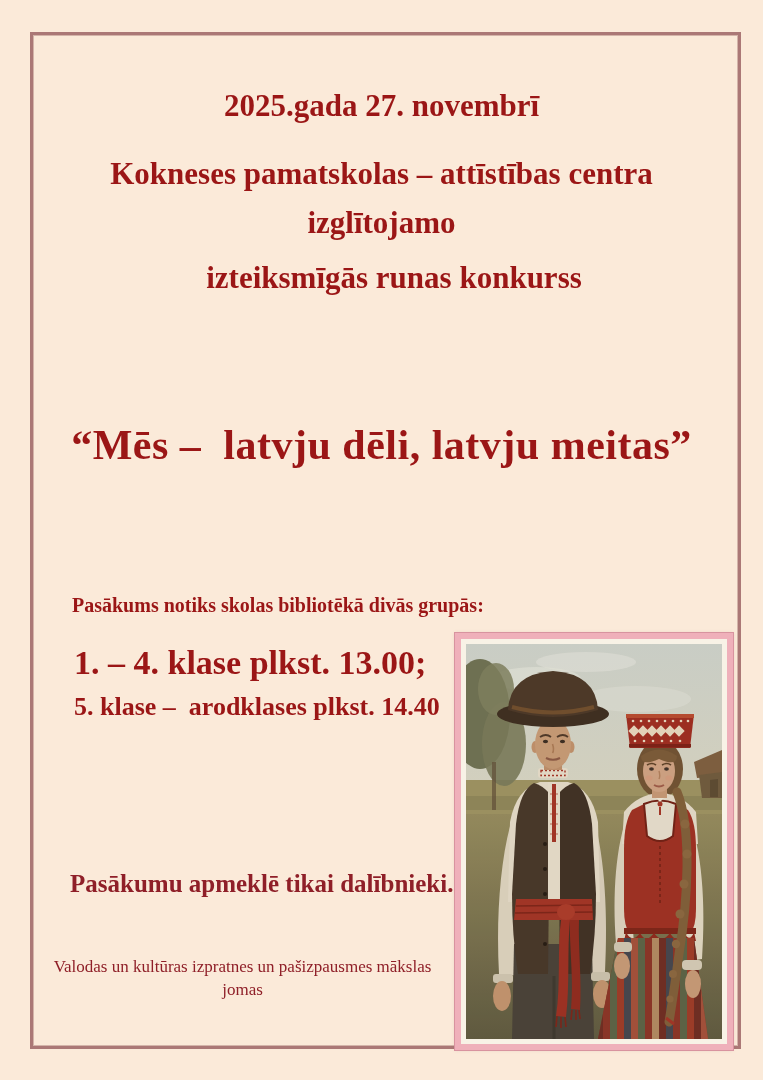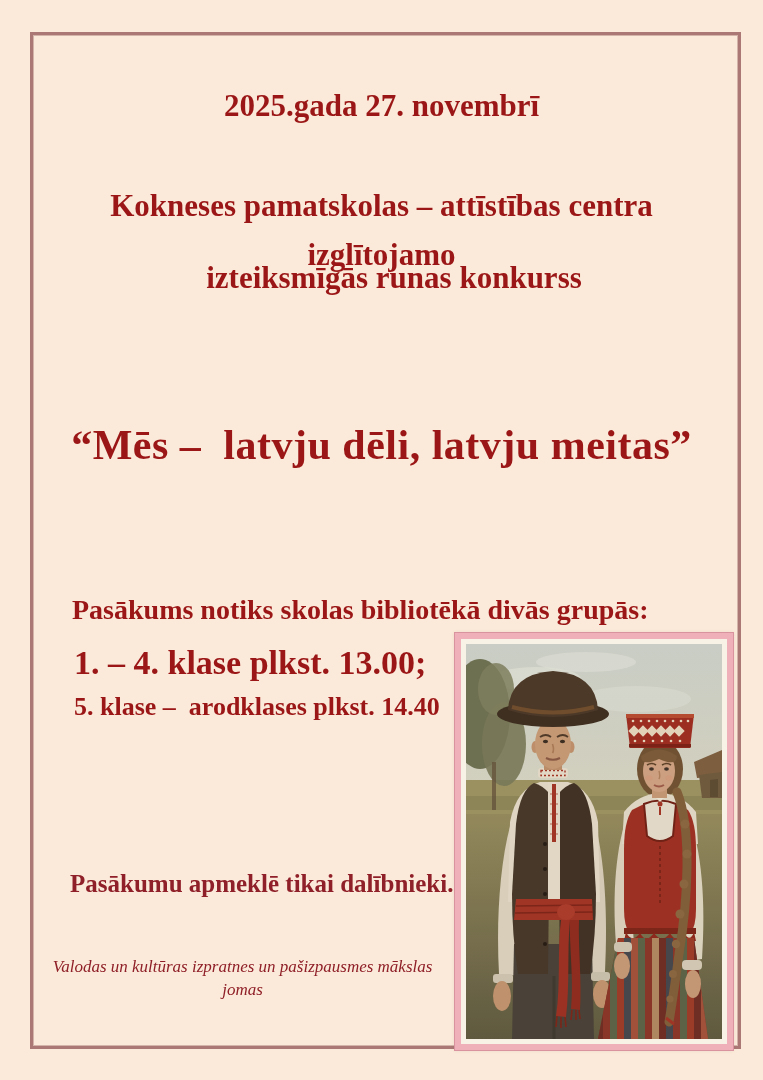--- a/index.html
+++ b/index.html
@@ -11,28 +11,28 @@
   }
   .border-frame{
     position:absolute;left:30px;top:32px;width:705px;height:1011px;
     border:3px solid var(--border,#ab7876);
     box-shadow:inset 0 0 0 1px rgba(140,80,80,.35);
     pointer-events:none;
   }
   .abs{position:absolute;}
   .center{left:0;right:0;text-align:center;}
   .date-line{top:88px;font-size:31px;font-weight:bold;}
-  .org-line{top:150px;left:40px;right:40px;text-align:center;font-size:31px;font-weight:bold;line-height:1.58;margin-top:32px;}
+  .org-line{top:150px;left:40px;right:40px;text-align:center;font-size:31px;font-weight:bold;line-height:1.58;}
   .event-line{top:260px;font-size:31px;font-weight:bold;padding-left:25px;}
   .quote{top:390px;left:20px;right:20px;text-align:center;font-size:42px;font-weight:bold;white-space:pre-wrap;letter-spacing:.5px;margin-top:31px;}
-  .info-heading{top:594px;left:72px;font-size:28px;font-weight:bold;}
+  .info-heading{top:594px;left:72px;font-size:20px;font-weight:bold;}
   .item1{top:644px;left:74px;font-size:34px;font-weight:bold;white-space:pre-wrap;}
   .item2{top:692px;left:74px;font-size:26px;font-weight:bold;white-space:pre-wrap;text-align:center;}
   .note{top:870px;left:70px;font-size:25px;font-weight:bold;color:var(--body-text,#8f1f28);}
-  .footer{top:955px;left:35px;width:415px;text-align:center;font-size:17px;line-height:1.38;color:var(--body-text,#8f1f28);font-style:italic;}
+  .footer{top:955px;left:35px;width:415px;text-align:center;font-size:17px;line-height:1.38;color:var(--body-text,#8f1f28);}
   figure.painting{
     margin:0;position:absolute;left:455px;top:633px;width:278px;height:417px;
     box-sizing:border-box;border:6px solid var(--frame,#efb0ba);
     outline:1px solid #d8939f;
     background:var(--frame-mat,#f8f2e6);
     padding:5px;
     box-shadow:0 0 4px rgba(120,60,60,.15);
   }
   figure.painting svg{display:block;width:100%;height:100%;}
 </style>

